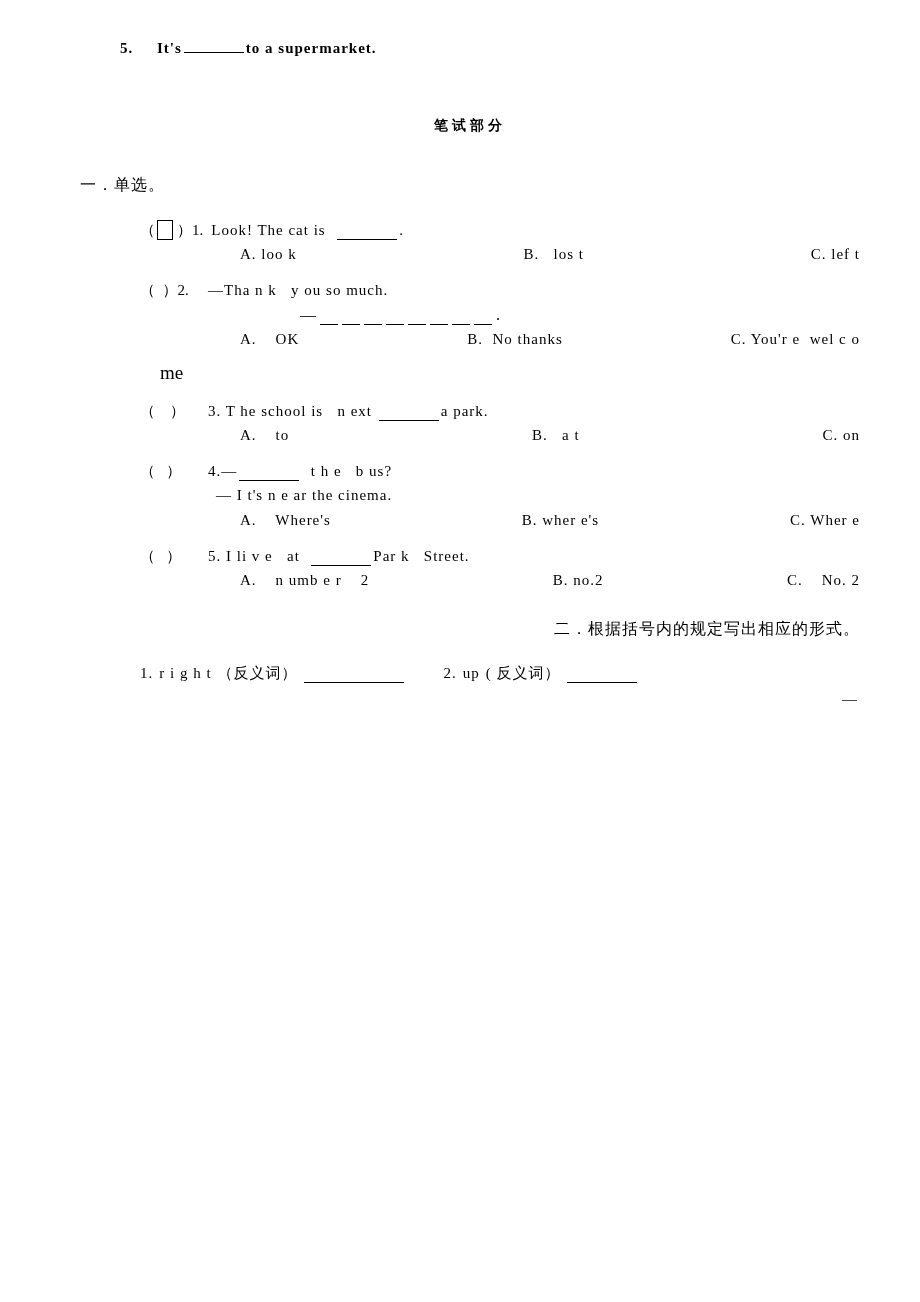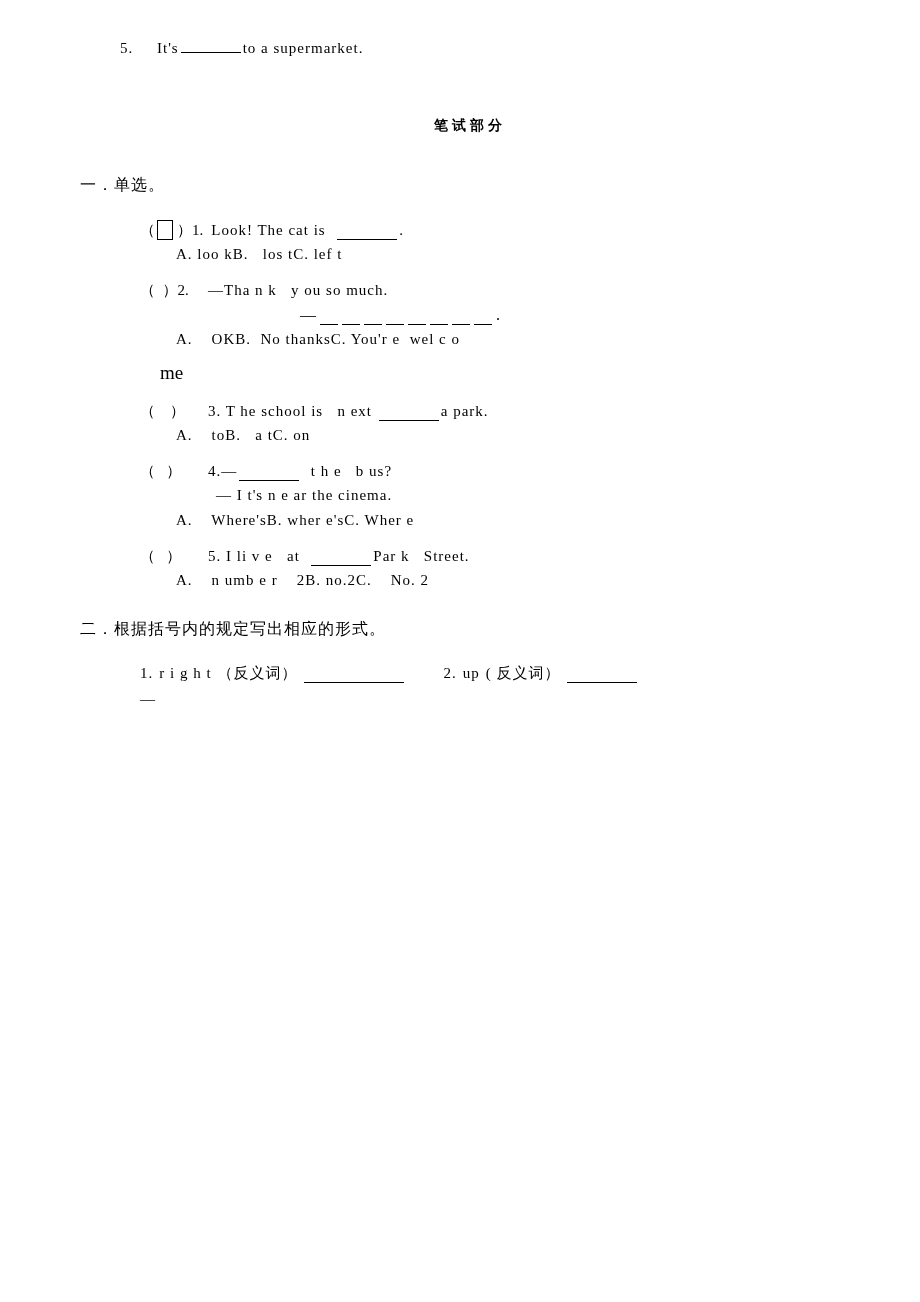--- a/index.html
+++ b/index.html
@@ -13,20 +13,21 @@
       font-family: "SimSun", "宋体", serif;
       font-size: 16px;
       color: #000000;
       width: 920px;
       min-height: 1302px;
       padding: 40px 60px 40px 80px;
     }
 
     .section-top {
       margin-bottom: 60px;
+      font-weight: bold;
     }
 
     .item-5 {
       margin-left: 40px;
       font-size: 15px;
       letter-spacing: 1px;
       margin-bottom: 8px;
     }
 
     .section-title {
@@ -82,42 +83,44 @@
       align-items: baseline;
       margin-left: 60px;
       margin-bottom: 8px;
       font-size: 15px;
       letter-spacing: 1px;
     }
 
     .answer-options {
       display: flex;
       align-items: baseline;
-      margin-left: 36px;
+      margin-left: 100px;
       margin-bottom: 14px;
       font-size: 15px;
       letter-spacing: 1px;
+      justify-content: space-between;
     }
 
     .q2-blank-line {
       margin-left: 100px;
       display: flex;
       align-items: baseline;
       gap: 4px;
       margin-bottom: 6px;
     }
 
     .q2-blank-segment {
       display: inline-block;
       border-bottom: 1px solid #000;
       width: 18px;
     }
 
     .section-two {
       margin-top: 30px;
+      text-align: right;
     }
 
     .part2-label {
       font-size: 16px;
       margin-bottom: 24px;
       letter-spacing: 1px;
     }
 
     .fill-block {
       margin-bottom: 20px;

